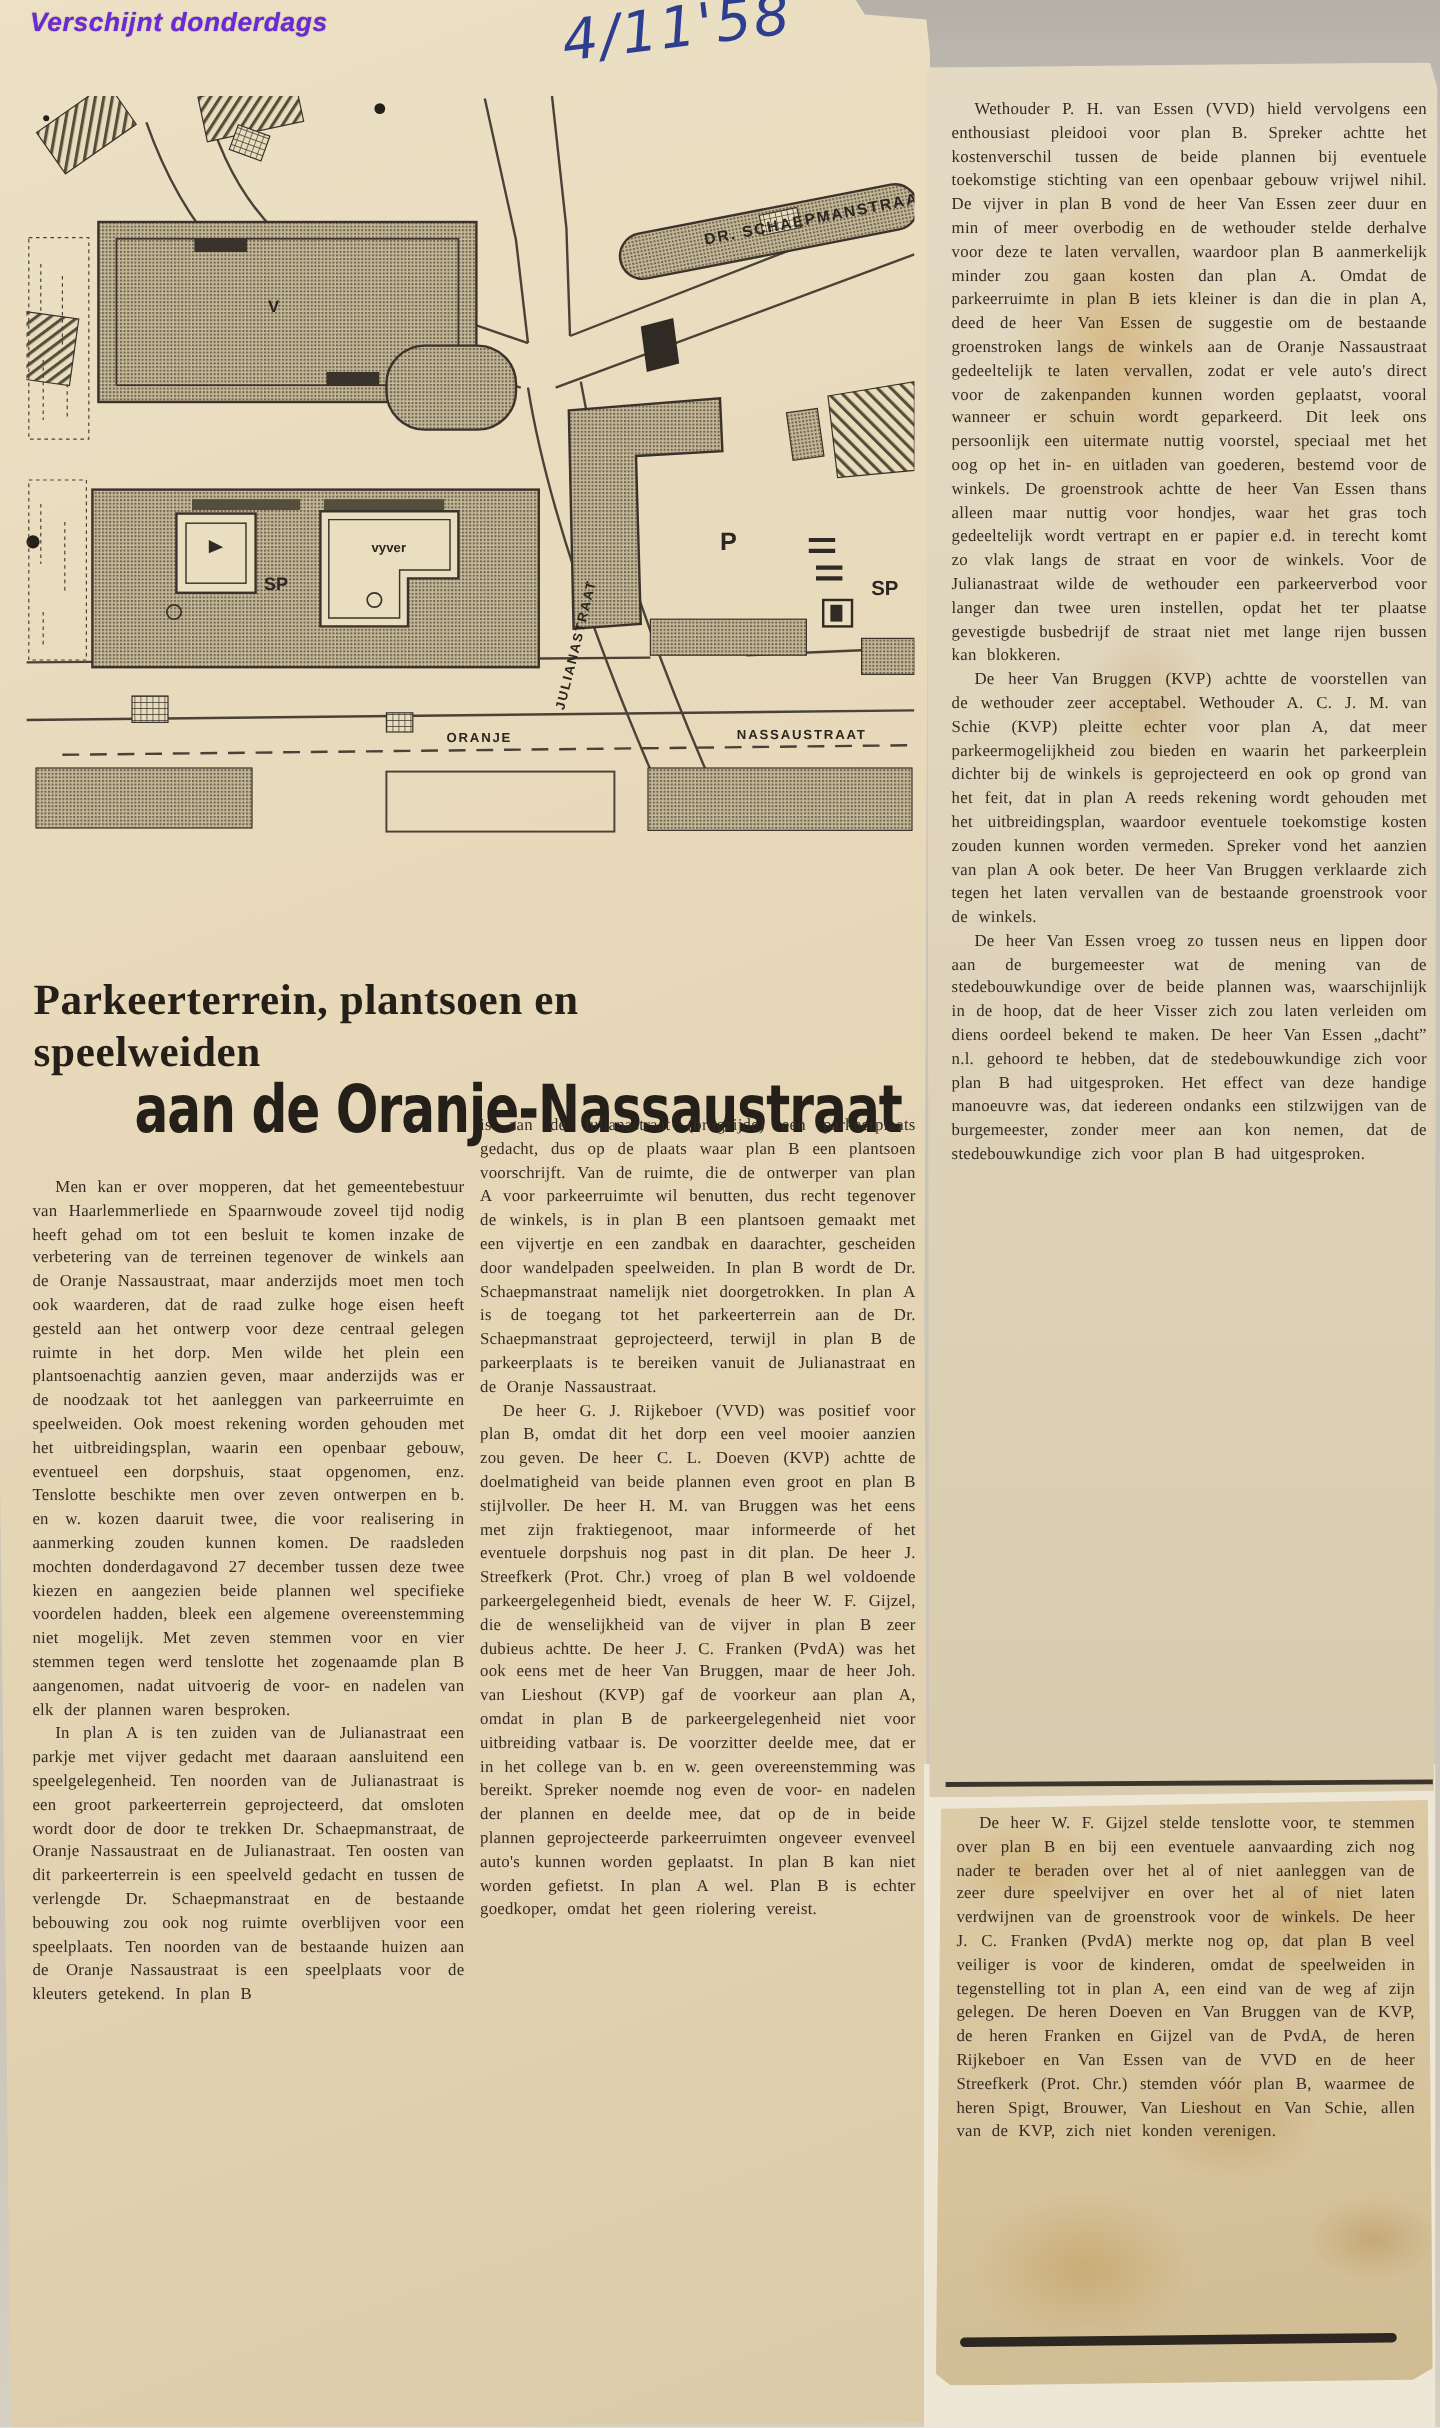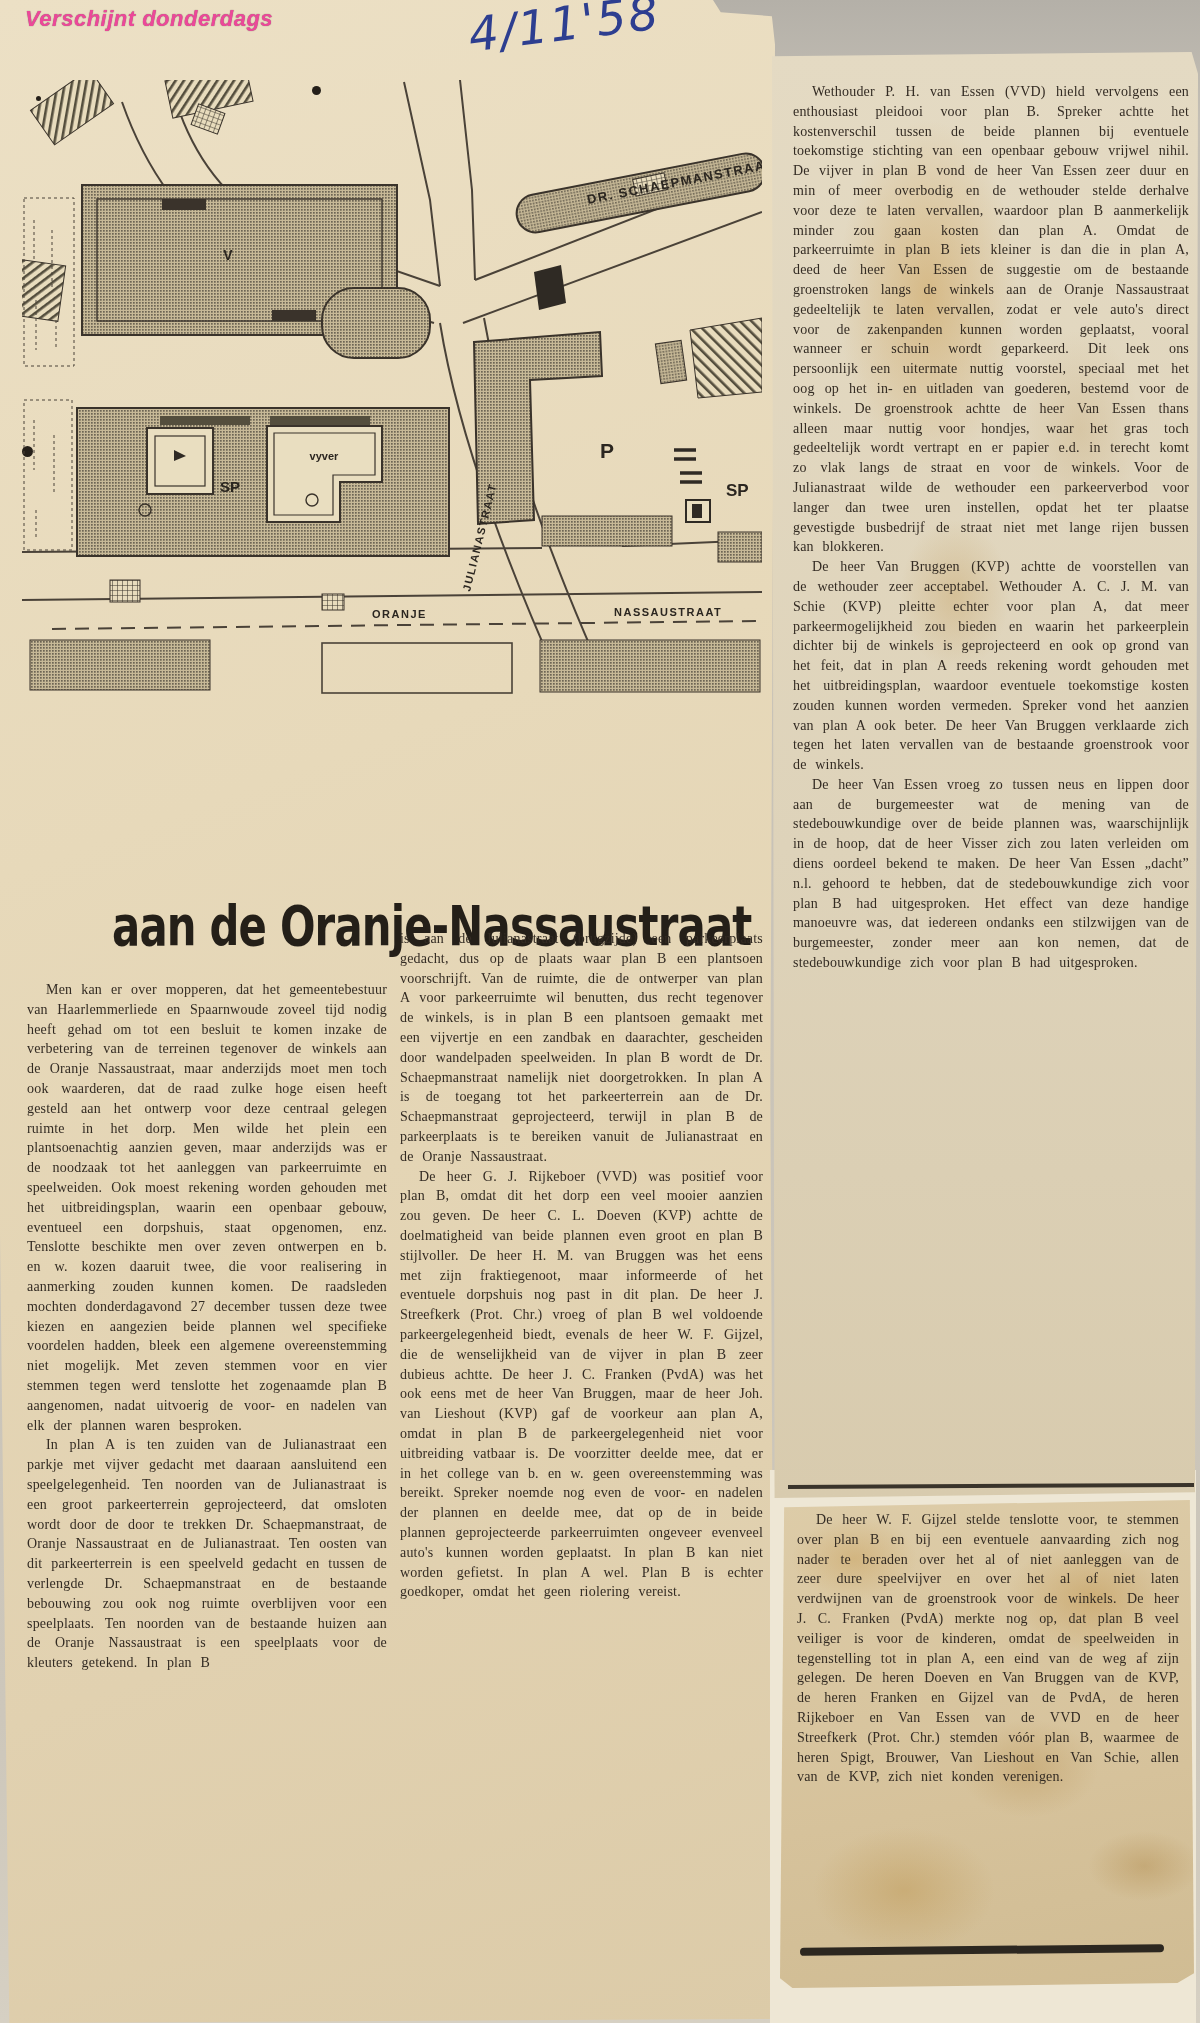--- a/index.html
+++ b/index.html
@@ -43,21 +43,21 @@
     background:radial-gradient(closest-side,rgba(185,150,90,.25),rgba(185,150,90,0));}
   .inkdot{position:absolute;background:#241f19;border-radius:50%;}
   .dot1{left:312px;top:86px;width:9px;height:9px;}
   .dot2{left:22px;top:446px;width:11px;height:11px;}
   .dot3{left:36px;top:96px;width:5px;height:5px;}
 
   .masthead{
     position:absolute;left:25px;top:6px;
     font-family:"Liberation Sans","DejaVu Sans",sans-serif;
     font-weight:bold;font-style:italic;font-size:22px;letter-spacing:.5px;
-    color:#ec4899;text-shadow:0 0 1px rgba(32,27,21,.6);
+    color:#6d28d9;text-shadow:0 0 1px rgba(32,27,21,.6);
   }
   .handdate{
     position:absolute;left:468px;top:-4px;
     font-family:"DejaVu Sans","Liberation Sans",sans-serif;
     font-style:italic;font-size:47px;color:#2d3e90;
     transform:rotate(-7deg);letter-spacing:2px;
   }
   .headline{
     position:absolute;left:28px;top:812px;width:730px;
     font-family:"Liberation Serif","DejaVu Serif",serif;
@@ -209,20 +209,22 @@
 
   <text transform="translate(566,124) rotate(-11)" font-size="13" letter-spacing="1.5">DR. SCHAEPMANSTRAAT</text>
   <text transform="translate(448,512) rotate(-76)" font-size="11" letter-spacing="1.5">JULIANASTRAAT</text>
   <text x="350" y="538" font-size="11" letter-spacing="1.5">ORANJE</text>
   <text x="592" y="536" font-size="11" letter-spacing="1.5">NASSAUSTRAAT</text>
   <text x="578" y="378" font-size="21">P</text>
   <text x="704" y="416" font-size="17">SP</text>
 </svg>
 
 <div class="headline">
+  <div>Parkeerterrein, plantsoen en</div>
+  <div>speelweiden</div>
 </div>
 <div class="headline-sub">aan de Oranje-Nassaustraat</div>
 
 <div class="coltext col1">
   <p>Men kan er over mopperen, dat het gemeentebestuur van Haarlemmerliede en Spaarnwoude zoveel tijd nodig heeft gehad om tot een besluit te komen inzake de verbetering van de terreinen tegenover de winkels aan de Oranje Nassaustraat, maar anderzijds moet men toch ook waarderen, dat de raad zulke hoge eisen heeft gesteld aan het ontwerp voor deze centraal gelegen ruimte in het dorp. Men wilde het plein een plantsoenachtig aanzien geven, maar anderzijds was er de noodzaak tot het aanleggen van parkeerruimte en speelweiden. Ook moest rekening worden gehouden met het uitbreidingsplan, waarin een openbaar gebouw, eventueel een dorpshuis, staat opgenomen, enz. Tenslotte beschikte men over zeven ontwerpen en b. en w. kozen daaruit twee, die voor realisering in aanmerking zouden kunnen komen. De raadsleden mochten donderdagavond 27 december tussen deze twee kiezen en aangezien beide plannen wel specifieke voordelen hadden, bleek een algemene overeenstemming niet mogelijk. Met zeven stemmen voor en vier stemmen tegen werd tenslotte het zogenaamde plan B aangenomen, nadat uitvoerig de voor- en nadelen van elk der plannen waren besproken.</p>
   <p>In plan A is ten zuiden van de Julianastraat een parkje met vijver gedacht met daaraan aansluitend een speelgelegenheid. Ten noorden van de Julianastraat is een groot parkeerterrein geprojecteerd, dat omsloten wordt door de door te trekken Dr. Schaepmanstraat, de Oranje Nassaustraat en de Julianastraat. Ten oosten van dit parkeerterrein is een speelveld gedacht en tussen de verlengde Dr. Schaepmanstraat en de bestaande bebouwing zou ook nog ruimte overblijven voor een speelplaats. Ten noorden van de bestaande huizen aan de Oranje Nassaustraat is een speelplaats voor de kleuters getekend. In plan B</p>
 </div>
 
 <div class="coltext col2">
   <p class="noindent">is aan de Julianastraat (brugzijde) een parkeerplaats gedacht, dus op de plaats waar plan B een plantsoen voorschrijft. Van de ruimte, die de ontwerper van plan A voor parkeerruimte wil benutten, dus recht tegenover de winkels, is in plan B een plantsoen gemaakt met een vijvertje en een zandbak en daarachter, gescheiden door wandelpaden speelweiden. In plan B wordt de Dr. Schaepmanstraat namelijk niet doorgetrokken. In plan A is de toegang tot het parkeerterrein aan de Dr. Schaepmanstraat geprojecteerd, terwijl in plan B de parkeerplaats is te bereiken vanuit de Julianastraat en de Oranje Nassaustraat.</p>

